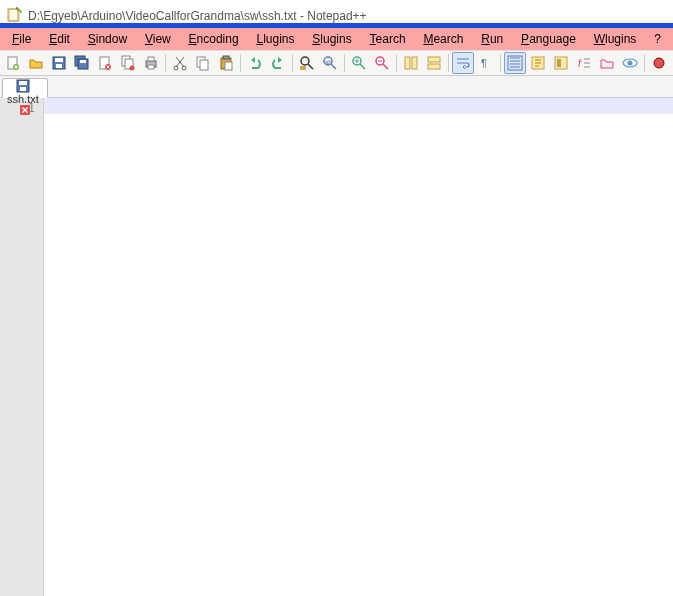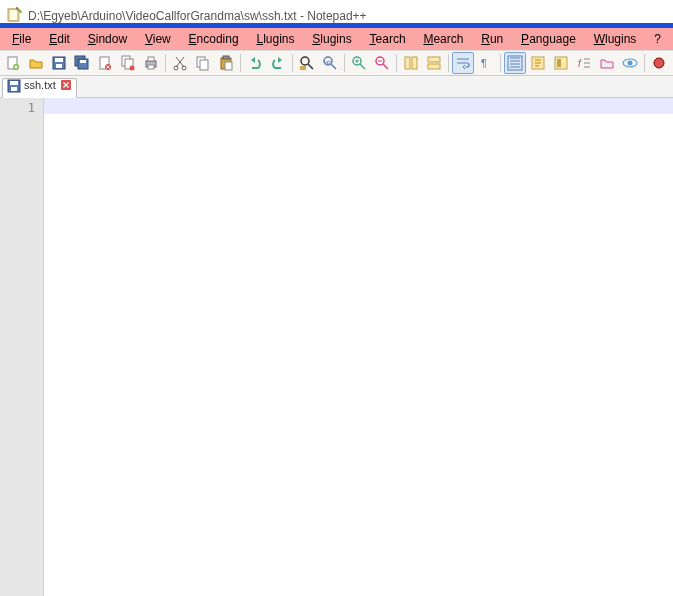--- a/index.html
+++ b/index.html
@@ -74,24 +74,26 @@
   display: flex;
   align-items: flex-end;
 }
 .tab {
   height: 20px;
   background: #fff;
   border: 1px solid #bbb;
   border-bottom: 1px solid #fff;
   border-radius: 3px 3px 0 0;
   display: flex;
+  align-items: center;
   padding: 0 4px;
   margin-left: 2px;
   position: relative;
   top: 1px;
+  flex-direction: column;
 }
 .tab .tab-icon { width: 14px; height: 14px; margin-right: 3px; }
 .tab .tab-label { font-size: 11px; color: #333; margin-right: 4px; }
 .tab .tab-close {
   width: 12px; height: 12px;
   display: flex; align-items: center; justify-content: center;
   cursor: pointer;
 }
 .editor-area {
   display: flex;

